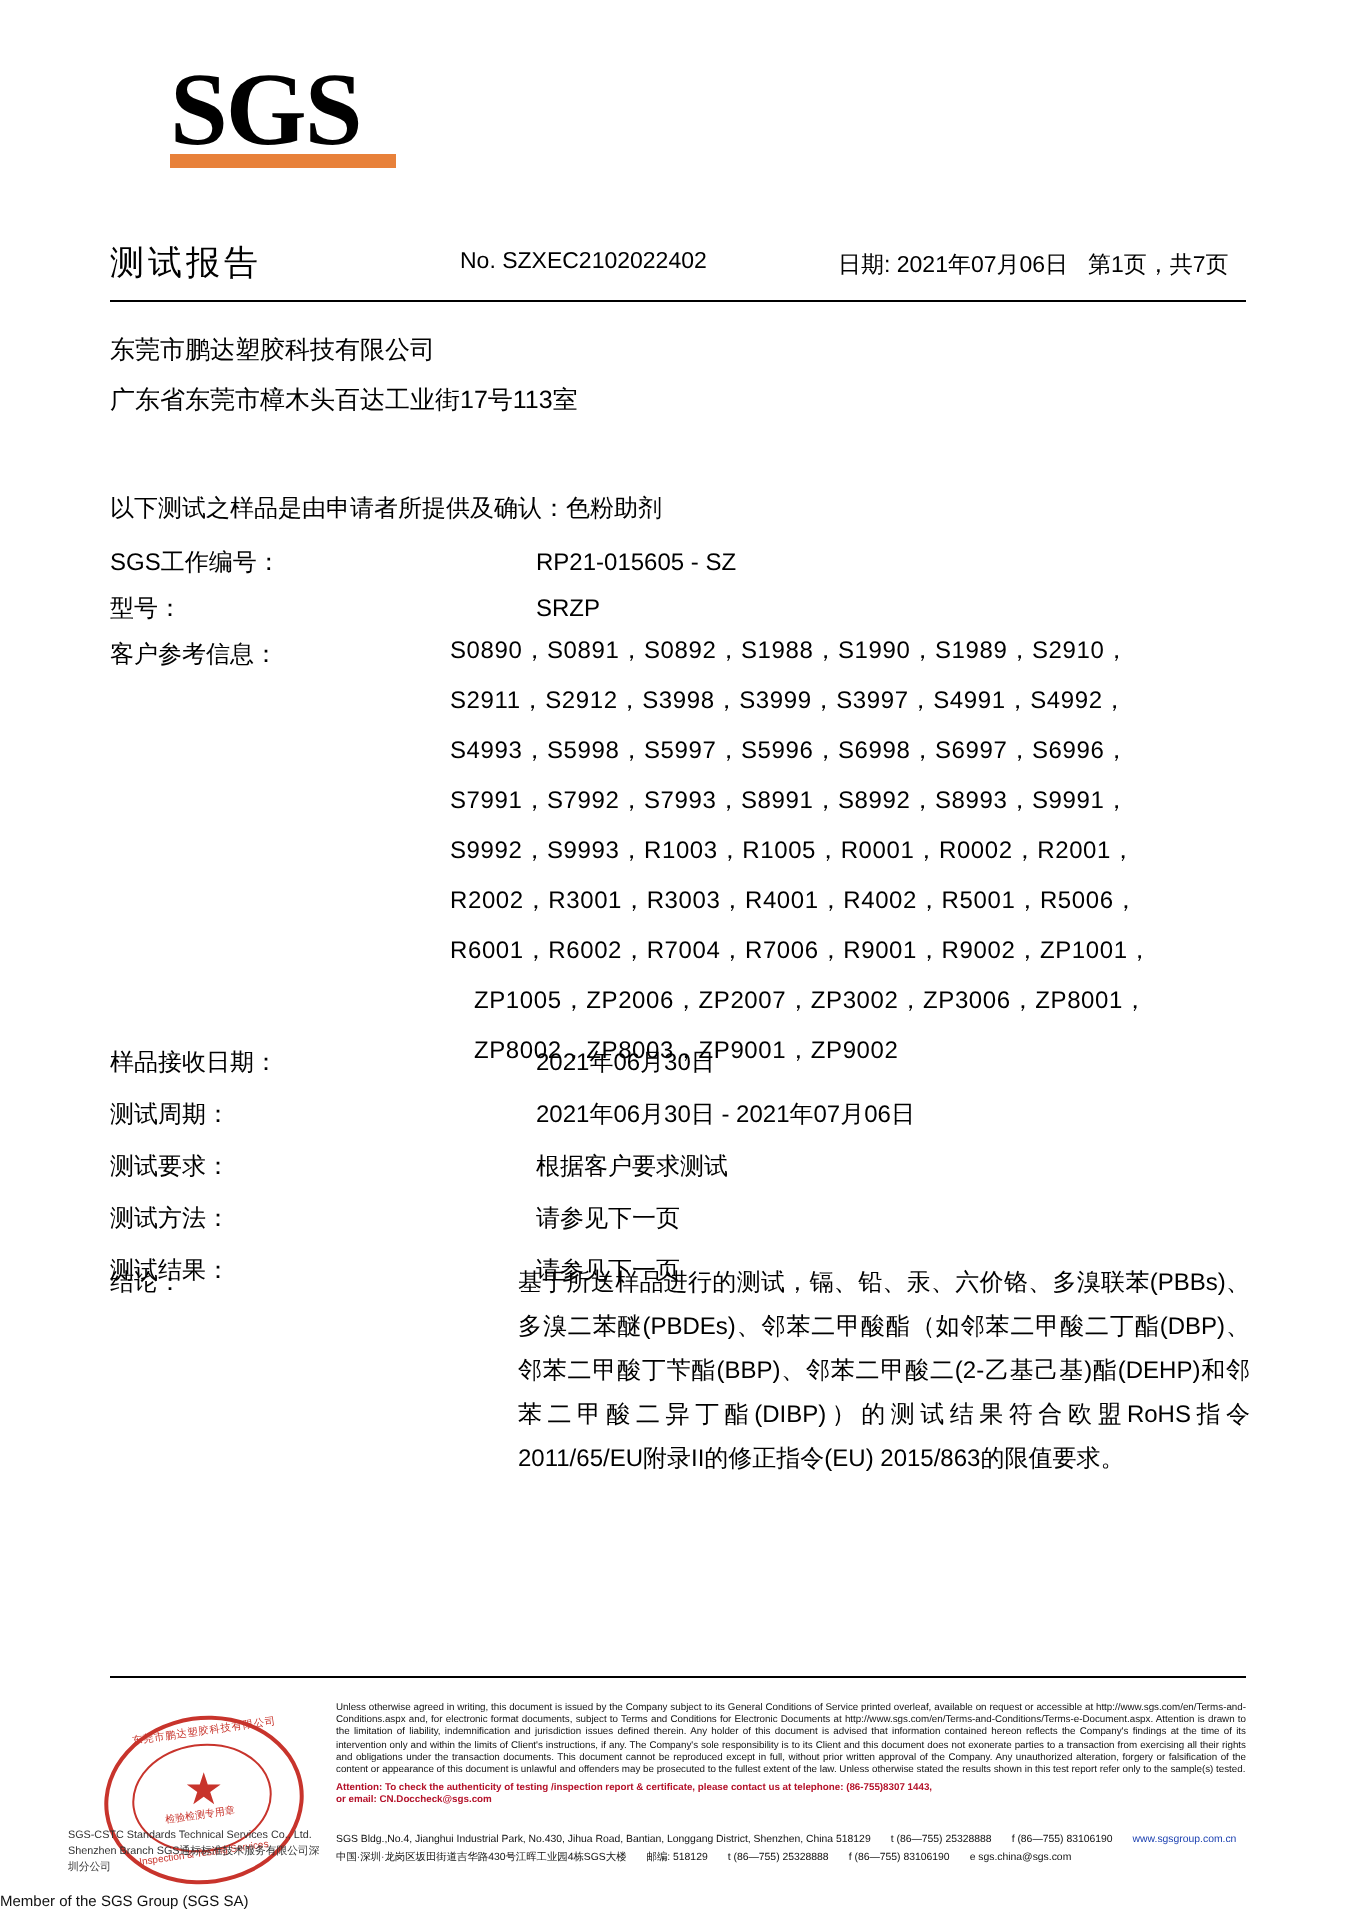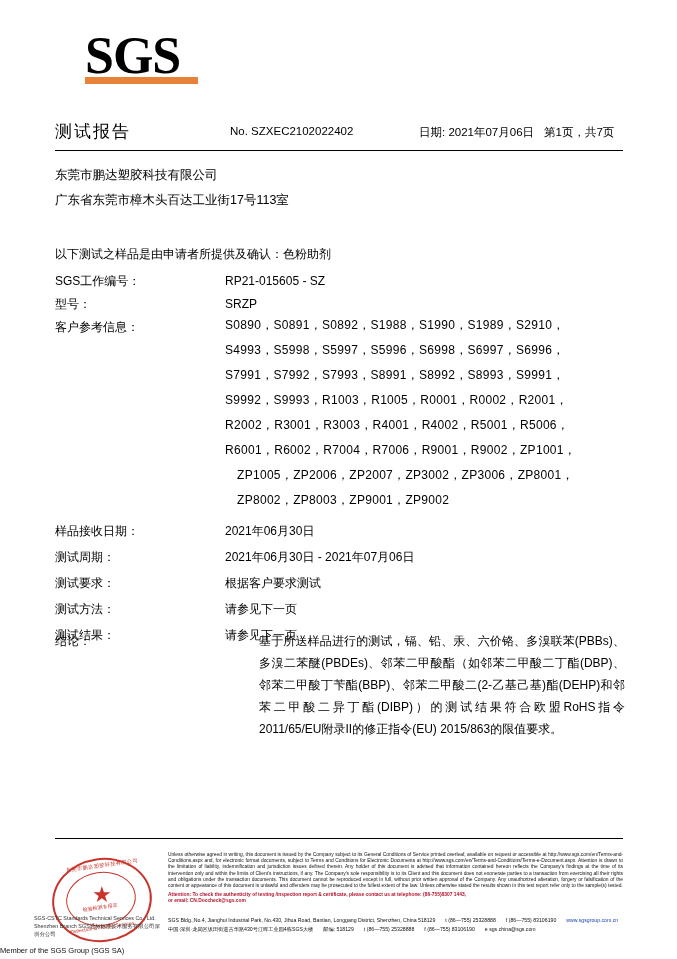--- a/index.html
+++ b/index.html
@@ -114,20 +114,21 @@
   .fields {
     position: absolute;
     left: 55px;
     top: 270px;
     width: 570px;
   }
   .field-row {
     display: flex;
     align-items: flex-start;
     margin-bottom: 0px;
+    gap: 43px;
   }
   .field-label {
     width: 170px;
     flex: 0 0 170px;
     font-size: 12px;
     line-height: 23px;
   }
   .field-value {
     flex: 1;
     font-size: 12px;
@@ -340,20 +341,21 @@
       <div class="field-value">SRZP</div>
     </div>
     <div class="field-row">
       <div class="field-label">客户参考信息：</div>
       <div class="field-value"></div>
     </div>
   </div>
 
   <div class="refs">
     <div>S0890，S0891，S0892，S1988，S1990，S1989，S2910，</div>
+    <div>S2911，S2912，S3998，S3999，S3997，S4991，S4992，</div>
     <div>S4993，S5998，S5997，S5996，S6998，S6997，S6996，</div>
     <div>S7991，S7992，S7993，S8991，S8992，S8993，S9991，</div>
     <div>S9992，S9993，R1003，R1005，R0001，R0002，R2001，</div>
     <div>R2002，R3001，R3003，R4001，R4002，R5001，R5006，</div>
     <div>R6001，R6002，R7004，R7006，R9001，R9002，ZP1001，</div>
     <div class="indent">ZP1005，ZP2006，ZP2007，ZP3002，ZP3006，ZP8001，</div>
     <div class="indent">ZP8002，ZP8003，ZP9001，ZP9002</div>
   </div>
 
   <div class="lower-fields">

